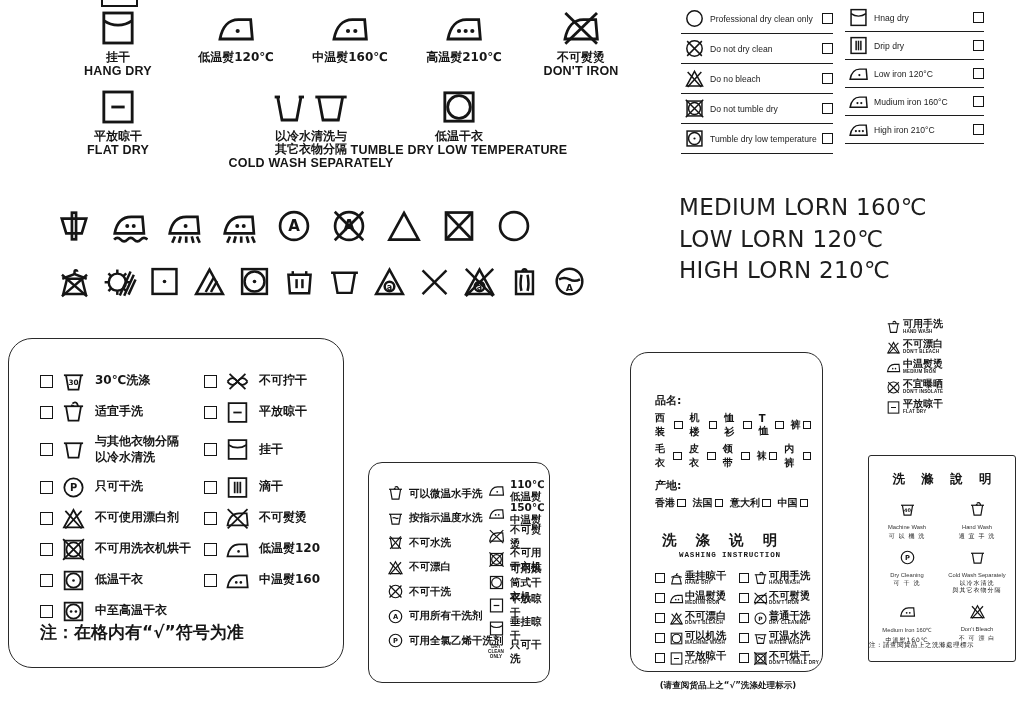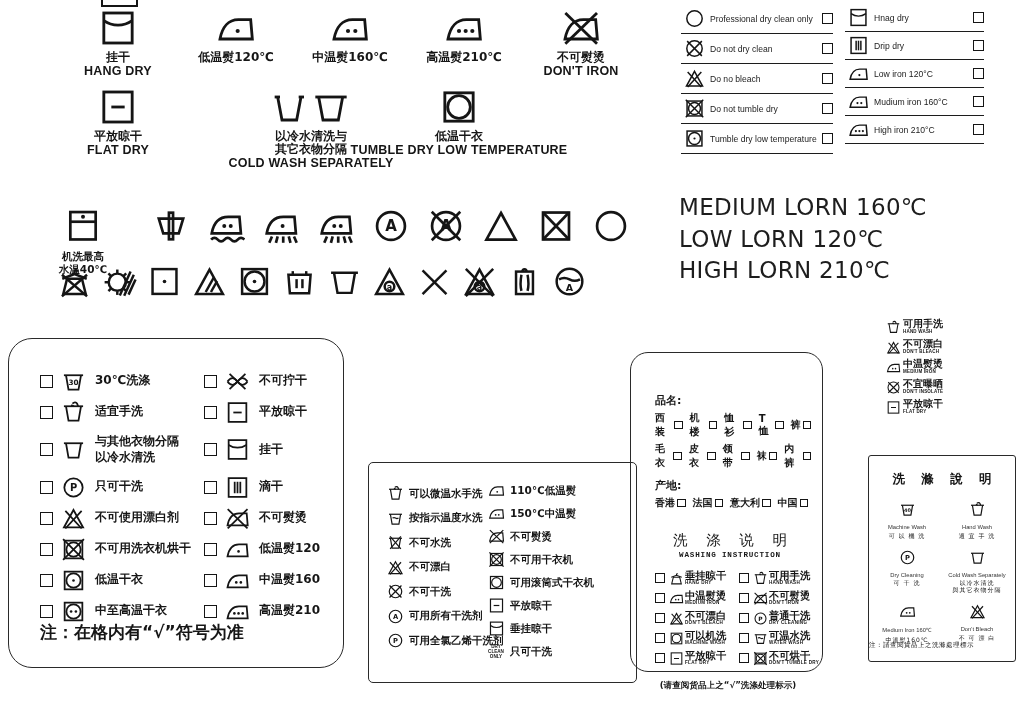--- a/index.html
+++ b/index.html
@@ -69,39 +69,39 @@
   .p-col{display:flex;flex-direction:column}
   .p-row{display:flex;align-items:center;height:24px;margin-bottom:7px}
   .p-col .p-row:nth-child(3){height:37px}
   .p-row .cbx{margin-right:7px}
   .p-ic{width:27px;margin-right:8px}
   .p-ic svg{width:25px;height:25px}
   .p-zh{font-size:12px;font-weight:600;line-height:15.5px}
   #pl-note{position:absolute;left:31px;bottom:23px;font-size:17px;font-weight:600}
 
   
-  #panel-mid{position:absolute;left:368px;top:462px;width:269px;height:221px;
-    border:1.5px solid #2a2a2a;border-radius:5px}
+  #panel-mid{position:absolute;left:368px;top:462px;width:182px;height:221px;
+    border:1.5px solid #2a2a2a;border-radius:14px}
   #pm-col1{position:absolute;left:16px;top:22px}
   #pm-col2{position:absolute;left:117px;top:19px}
   .m-row{display:flex;align-items:center;height:17px;margin-bottom:7.5px}
   #pm-col2 .m-row{margin-bottom:6px}
   .m-ic{width:20px;margin-right:4px}
   .m-ic svg{width:17px;height:17px}
   .m-zh{font-size:10.5px;font-weight:600}
 
   
   #panel-label{position:absolute;left:630px;top:352px;width:193px;height:320px;
     border:1.5px solid #2a2a2a;border-radius:18px;padding:40px 0 0 24px}
   .lp-head{font-size:11px;font-weight:700}
   .prod-row{display:flex;gap:7px;margin-top:3px;width:156px}
   .prod{display:inline-flex;align-items:center;gap:2px}
   .prod-name{font-size:10px;font-weight:600}
   #lp-origin-head{margin-top:8px}
-  #lp-title{margin-top:21px;width:150px;text-align:center;font-size:14.5px;font-weight:400;letter-spacing:7px;text-indent:7px}
+  #lp-title{margin-top:21px;width:150px;text-align:left;font-size:14.5px;font-weight:700;letter-spacing:7px;text-indent:7px}
   #lp-subtitle{width:150px;text-align:center;font-size:7.6px;letter-spacing:.8px;font-family:Liberation Mono, monospace;font-weight:700;margin-top:1px}
   #lp-items{margin-top:11px;display:grid;grid-template-columns:84px 84px;row-gap:4px}
   .l-item{display:flex;align-items:center;height:16px}
   .l-item .cbx{margin-right:2px}
   .l-ic{width:18px}
   .l-ic svg{width:15px;height:15px}
   .l-txt{display:flex;flex-direction:column;line-height:1}
   .l-zh{font-size:10.3px;font-weight:700;line-height:10.5px}
   .l-en{font-size:4.6px;letter-spacing:.3px;font-family:"Liberation Sans",sans-serif;font-weight:700;margin-top:1px}
   #lp-footer{margin-top:14px;width:162px;text-align:center;font-size:8.6px;font-weight:600;margin-left:-8px}
@@ -369,31 +369,20 @@
 </div>
   </div>
 
   <div id="lorn">
     <div>MEDIUM LORN 160℃</div>
     <div>LOW LORN 120℃</div>
     <div>HIGH LORN 210℃</div>
   </div>
 
   <div id="sym-row1">
-    <div class="sym-machine">
-      <span class="ic">
-          <svg viewBox="0 0 24 24" preserveAspectRatio="xMidYMid meet">
-            <rect x="4" y="3.2" width="16" height="17.3"></rect>
-            <line x1="4" y1="9.3" x2="20" y2="9.3"></line>
-            <circle class="d" cx="12" cy="6.2" r="1.25"></circle>
-          </svg>
-        </span>
-      <div class="mlabel">机洗最高
-水温40℃</div>
-    </div>
     <span style="display:flex;gap:17px">
   <span class="ic">
           <svg viewBox="0 0 24 24" preserveAspectRatio="xMidYMid meet">
             <path d="M4.3 7.4H19.7L16.9 16.6H7.1Z"></path>
             <rect x="10.7" y="3.6" width="2.6" height="16.8"></rect>
           </svg>
         </span>
 
   <span class="ic">
           <svg viewBox="0 0 24 24" preserveAspectRatio="xMidYMid meet">
@@ -755,32 +744,20 @@
     <span class="ic p-ic">
               <svg viewBox="0 0 24 24" preserveAspectRatio="xMidYMid meet">
                 <path d="M2.4 18.6H21.8L20.8 7H13.4C7.4 7 3.7 11.6 2.4 18.6Z"></path>
                 <circle class="d" cx="10.8" cy="13.8" r="1.25"></circle>
                 <circle class="d" cx="15.2" cy="13.8" r="1.25"></circle>
               </svg>
             </span>
     <span class="p-zh zh">中温熨160</span>
   </div>
 
-  <div class="p-row">
-    <span class="cbx"></span>
-    <span class="ic p-ic">
-              <svg viewBox="0 0 24 24" preserveAspectRatio="xMidYMid meet">
-                <path d="M2.4 18.6H21.8L20.8 7H13.4C7.4 7 3.7 11.6 2.4 18.6Z"></path>
-                <circle class="d" cx="9" cy="13.8" r="1.25"></circle>
-                <circle class="d" cx="13" cy="13.8" r="1.25"></circle>
-                <circle class="d" cx="17" cy="13.8" r="1.25"></circle>
-              </svg>
-            </span>
-    <span class="p-zh zh">高温熨210</span>
-  </div>
 </div>
     </div>
     <div id="pl-note">注：在格内有“√”符号为准</div>
   </div>
 
   <div id="panel-mid">
     <div id="pm-col1">
   <div class="m-row">
     <span class="ic m-ic">
             <svg viewBox="0 0 24 24" preserveAspectRatio="xMidYMid meet">

